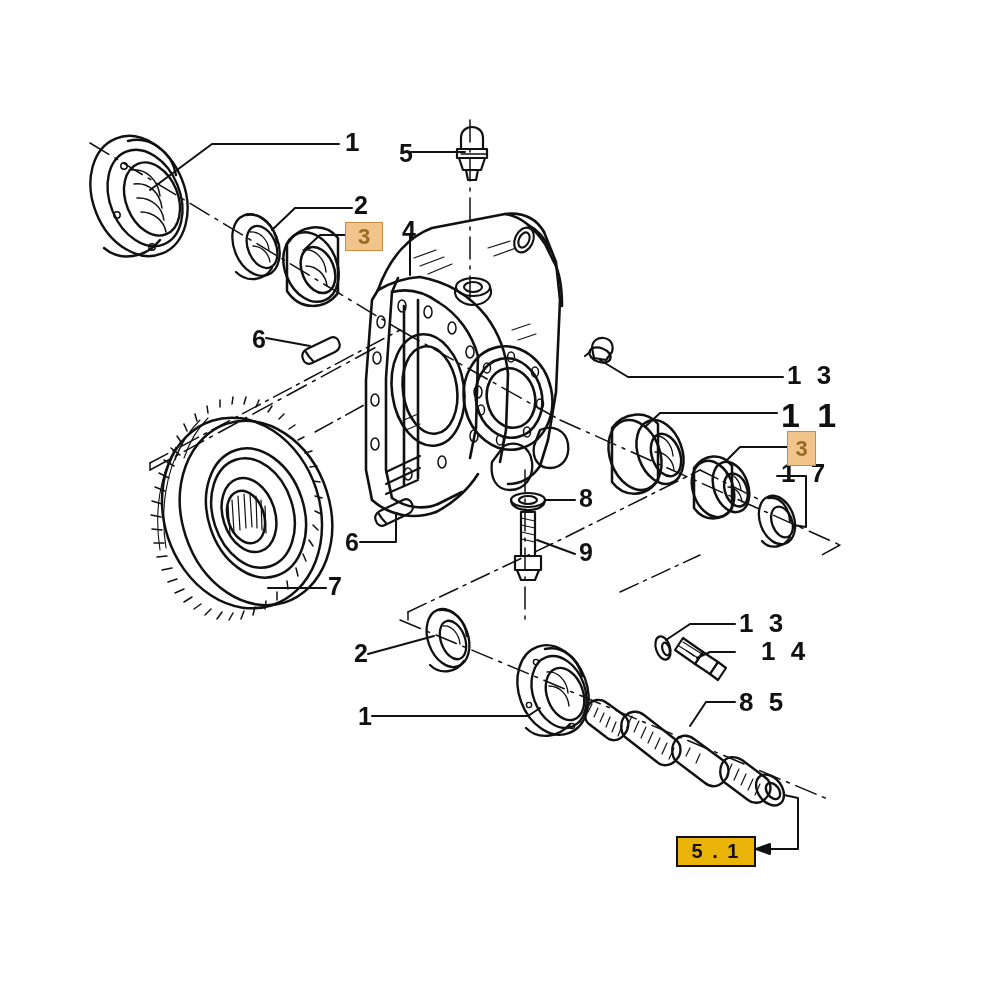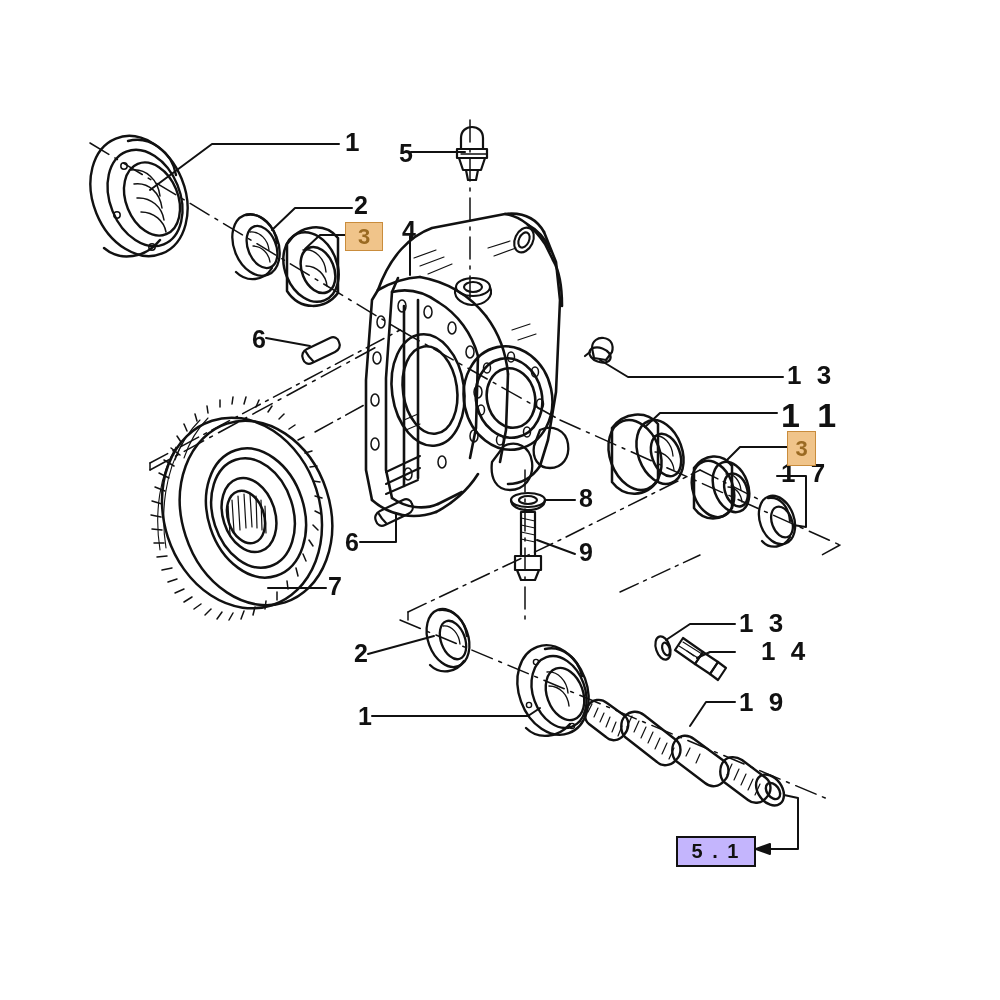--- a/index.html
+++ b/index.html
@@ -5,21 +5,21 @@
   html,body{margin:0;padding:0;background:#fff;}
   body{width:1000px;height:1000px;overflow:hidden;
        font-family:"Liberation Sans", sans-serif;}
   #stage{position:relative;width:1000px;height:1000px;background:#ffffff;}
   #art{position:absolute;left:0;top:0;width:1000px;height:1000px;}
   .callout{position:absolute;font-family:"Liberation Sans", sans-serif;
            font-weight:700;color:#111;white-space:pre;line-height:1;}
   .hl{position:absolute;background:#F0C48A;border:1px solid #C98C3C;
       color:#9a6a22;font-weight:700;font-family:"Liberation Sans", sans-serif;
       display:flex;align-items:center;justify-content:center;line-height:1;}
-  .boxlbl{position:absolute;border:2px solid #111;background:#c4b5fd;
+  .boxlbl{position:absolute;border:2px solid #111;background:#eab308;
           color:#111;font-weight:700;display:flex;align-items:center;
           justify-content:center;font-family:"Liberation Sans", sans-serif;}
 </style>
 </head>
 <body>
 
 <div id="stage">
 
 <svg id="art" viewBox="0 0 1000 1000">
   <defs>
@@ -468,21 +468,21 @@
 <div class="callout" style="left:787px;top:362px;font-size:26px;letter-spacing:4px;">1 3</div>
 <div class="callout" style="left:781px;top:398px;font-size:34px;letter-spacing:4px;">1 1</div>
 <div class="callout" style="left:781px;top:460px;font-size:26px;letter-spacing:4px;">1 7</div>
 <div class="callout" style="left:579px;top:486px;font-size:25px;">8</div>
 <div class="callout" style="left:345px;top:530px;font-size:25px;">6</div>
 <div class="callout" style="left:579px;top:540px;font-size:25px;">9</div>
 <div class="callout" style="left:328px;top:574px;font-size:25px;">7</div>
 <div class="callout" style="left:739px;top:610px;font-size:26px;letter-spacing:4px;text-align:right;">1 3</div>
 <div class="callout" style="left:739px;top:638px;font-size:26px;letter-spacing:4px;margin-left:22px;">1 4</div>
 <div class="callout" style="left:354px;top:641px;font-size:25px;">2</div>
-<div class="callout" style="left:739px;top:689px;font-size:26px;letter-spacing:4px;">1 9</div>
+<div class="callout" style="left:739px;top:689px;font-size:26px;letter-spacing:4px;">8 5</div>
 <div class="callout" style="left:358px;top:704px;font-size:25px;">1</div>
 
 <div class="hl" style="left:345px;top:222px;width:36px;height:27px;font-size:22px;">3</div>
 <div class="hl" style="left:787px;top:431px;width:27px;height:33px;font-size:22px;">3</div>
 
 <div class="boxlbl" style="left:676px;top:836px;width:76px;height:27px;font-size:20px;letter-spacing:2px;">5 . 1</div>
 
 </div>
 
 </body></html>

